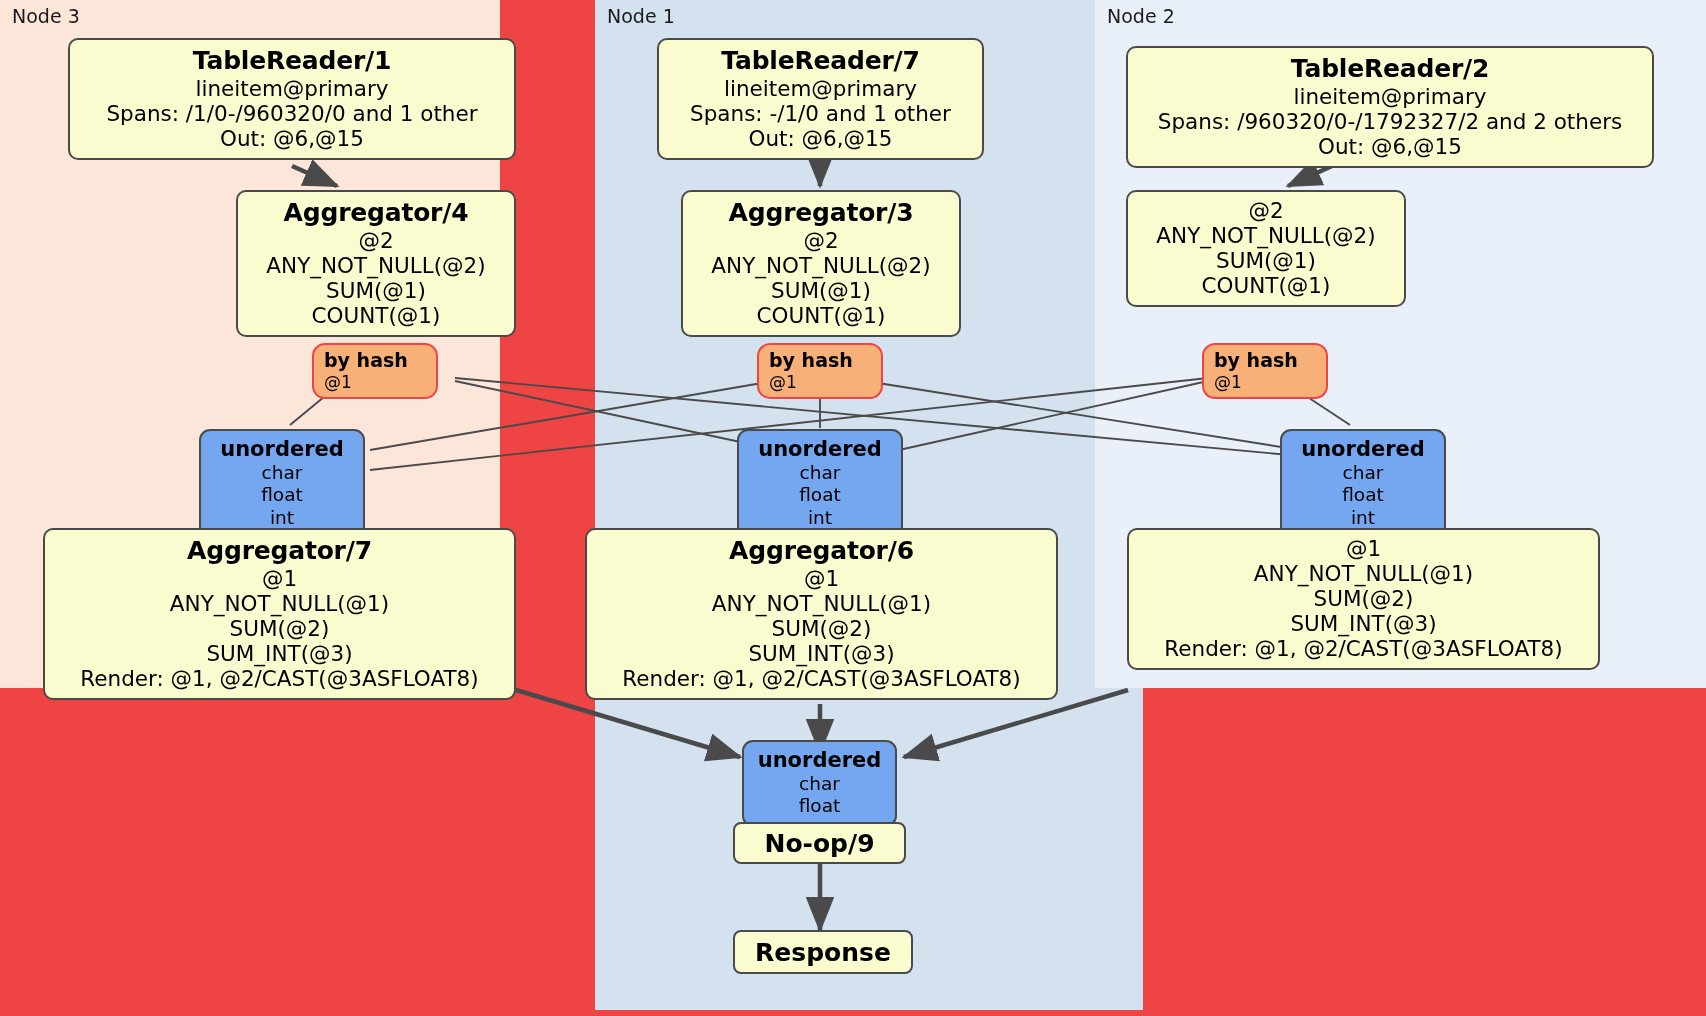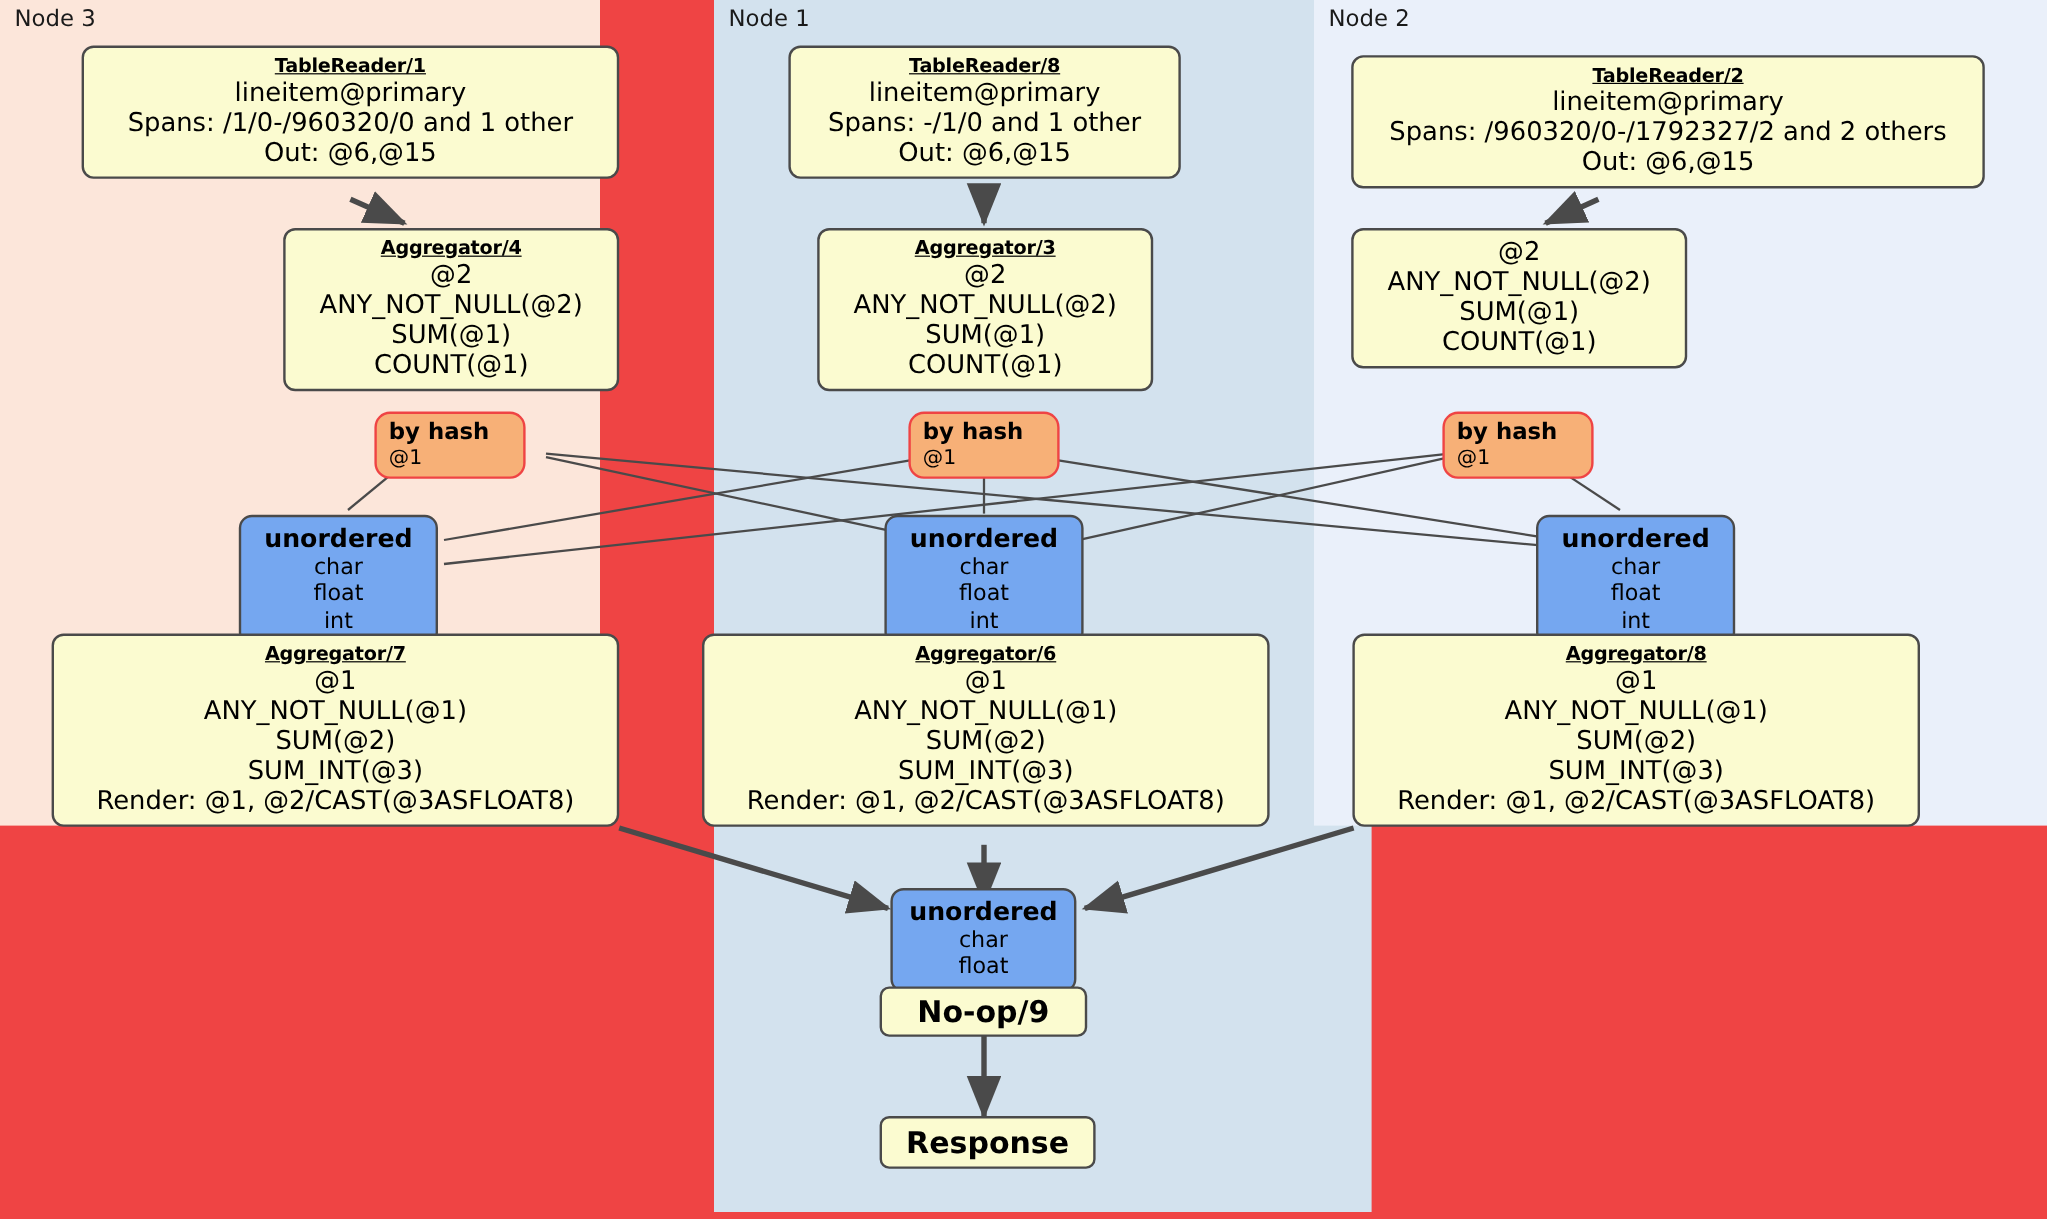--- a/index.html
+++ b/index.html
@@ -43,24 +43,23 @@
     border-radius: 10px;
     text-align: center;
     padding: 6px 8px 7px 8px;
     font-size: 21px;
     line-height: 1.165;
     color: #000;
     white-space: nowrap;
   }
   .proc-title {
     font-weight: bold;
-    font-size: 16px;
+    font-size: 25px;
     line-height: 1.18;
     letter-spacing: -0.2px;
-    text-decoration: underline;
   }
   .proc-line { font-size: 21.5px; }
   .out-box {
     position: absolute;
     box-sizing: border-box;
     background: #f7b077;
     border: 2px solid #ef4444;
     border-radius: 13px;
     text-align: left;
     padding: 4px 10px 5px 10px;
@@ -153,21 +152,21 @@
   </svg>
 
   <div class="proc-box" style="left:68px; top:38px; width:448px;">
     <div class="proc-title">TableReader/1</div>
     <div class="proc-line">lineitem@primary</div>
     <div class="proc-line">Spans: /1/0-/960320/0 and 1 other</div>
     <div class="proc-line">Out: @6,@15</div>
   </div>
 
   <div class="proc-box" style="left:657px; top:38px; width:327px;">
-    <div class="proc-title">TableReader/8</div>
+    <div class="proc-title">TableReader/7</div>
     <div class="proc-line">lineitem@primary</div>
     <div class="proc-line">Spans: -/1/0 and 1 other</div>
     <div class="proc-line">Out: @6,@15</div>
   </div>
 
   <div class="proc-box" style="left:1126px; top:46px; width:528px;">
     <div class="proc-title">TableReader/2</div>
     <div class="proc-line">lineitem@primary</div>
     <div class="proc-line">Spans: /960320/0-/1792327/2 and 2 others</div>
     <div class="proc-line">Out: @6,@15</div>
@@ -244,21 +243,20 @@
   <div class="proc-box" style="left:585px; top:528px; width:473px;">
     <div class="proc-title">Aggregator/6</div>
     <div class="proc-line">@1</div>
     <div class="proc-line">ANY_NOT_NULL(@1)</div>
     <div class="proc-line">SUM(@2)</div>
     <div class="proc-line">SUM_INT(@3)</div>
     <div class="proc-line">Render: @1, @2/CAST(@3ASFLOAT8)</div>
   </div>
 
   <div class="proc-box" style="left:1127px; top:528px; width:473px;">
-    <div class="proc-title">Aggregator/8</div>
     <div class="proc-line">@1</div>
     <div class="proc-line">ANY_NOT_NULL(@1)</div>
     <div class="proc-line">SUM(@2)</div>
     <div class="proc-line">SUM_INT(@3)</div>
     <div class="proc-line">Render: @1, @2/CAST(@3ASFLOAT8)</div>
   </div>
 
   <div class="in-box" style="left:742px; top:740px; width:155px;">
     <div class="in-title">unordered</div>
     <div>char</div>

